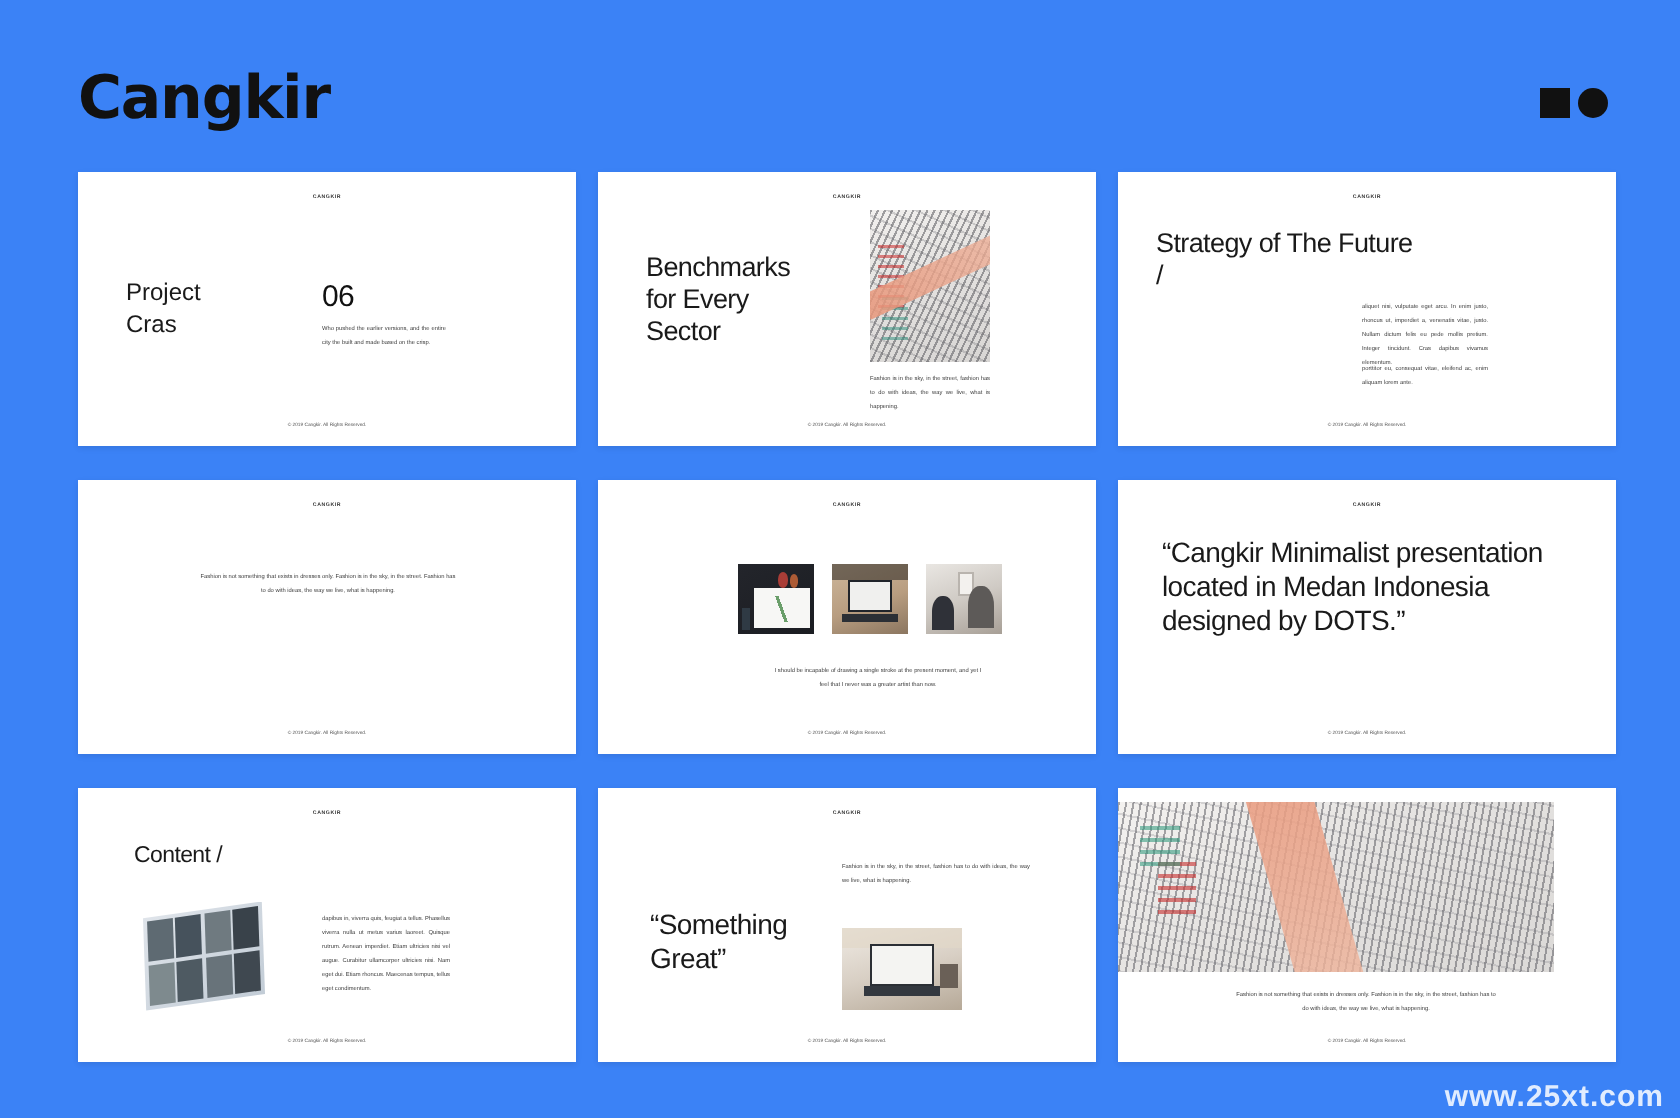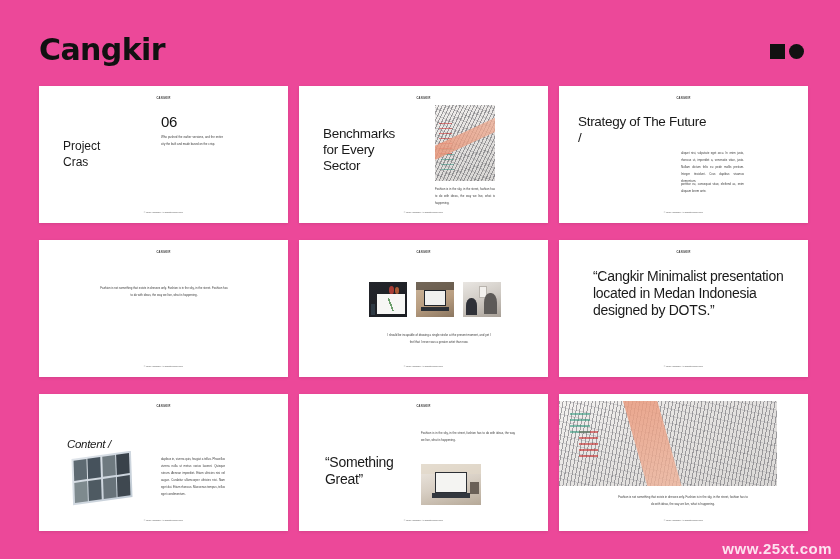--- a/index.html
+++ b/index.html
@@ -2,21 +2,21 @@
 <html><head>
 <meta charset="utf-8">
 <style>
   * { box-sizing: border-box; margin: 0; padding: 0; }
   html, body {
     width: 840px; height: 559px;
     background: #e5e5e5;
     font-family: "Liberation Sans", sans-serif;
     overflow: hidden;
   }
-  .page { position: relative; width: 840px; height: 559px; background: #ec4899; }
+  .page { position: relative; width: 840px; height: 559px; background: #3b82f6; }
 
   
   .header {
     position: absolute; left: 0; top: 0; width: 840px; height: 86px;
   }
   .brand {
     position: absolute; left: 39px; top: 32px;
     font-size: 30px; font-weight: bold; letter-spacing: -0.6px;
     color: #111; font-family: "DejaVu Sans", sans-serif;
   }
@@ -61,45 +61,45 @@
   .body-txt {
     font-size: 2.9px; line-height: 2.4; color: #3a3a3a;
     text-align: justify;
   }
   .body-txt.c { text-align: center; }
 
   
   .s1-left { position: absolute; left: 24px; top: 52px; font-size: 12px; line-height: 1.35; color: #1a1a1a; }
   .s1-right { position: absolute; left: 122px; top: 26px; width: 62px; }
   .s1-right .numeral { display: block; margin-bottom: 4px; }
-  .s1-right .blk2 { margin-top: 1px; }
+  .s1-right .blk2 { margin-top: 28px; }
 
   
   .s2-title { position: absolute; left: 24px; top: 40px; width: 90px; }
   .s2-photo { position: absolute; left: 136px; top: 19px; width: 60px; height: 76px; }
   .s2-cap { position: absolute; left: 136px; top: 100px; width: 60px; }
 
   
   .s3-title { position: absolute; left: 19px; top: 28px; width: 130px; }
   .s3-body { position: absolute; left: 122px; top: 64px; width: 63px; }
   .s3-body2 { position: absolute; left: 122px; top: 95px; width: 63px; }
 
   
   .s4-sub { position: absolute; left: 60px; top: 45px; width: 130px; text-align: center; }
   .s4-q { position: absolute; left: 12px; top: 60px; width: 225px; text-align: center; }
 
   
   .s5-photos { position: absolute; left: 70px; top: 42px; display: flex; gap: 9px; }
   .s5-cap { position: absolute; left: 88px; top: 92px; width: 104px; text-align: center; }
 
   
-  .s6-q { position: absolute; left: 22px; top: 28px; width: 215px; margin-left: 12px; }
-
-  
-  .s7-title { position: absolute; left: 28px; top: 44px; font-size: 11.5px; color: #1a1a1a; letter-spacing: -0.3px; z-index: 3; font-style: italic; }
+  .s6-q { position: absolute; left: 22px; top: 28px; width: 215px; }
+
+  
+  .s7-title { position: absolute; left: 28px; top: 28px; font-size: 11.5px; color: #1a1a1a; letter-spacing: -0.3px; z-index: 3; }
   .s7-photo { position: absolute; left: 30px; top: 57px; width: 64px; height: 55px; z-index: 2; }
   .s7-body { position: absolute; left: 122px; top: 62px; width: 64px; }
 
   
   .s8-q { position: absolute; left: 26px; top: 60px; width: 110px; }
   .s8-sub { position: absolute; left: 122px; top: 36px; width: 94px; }
   .s8-photo { position: absolute; left: 122px; top: 70px; width: 60px; height: 41px; }
 
   
   .s9-photo { position: absolute; left: 0; top: 7px; width: 218px; height: 85px; }

